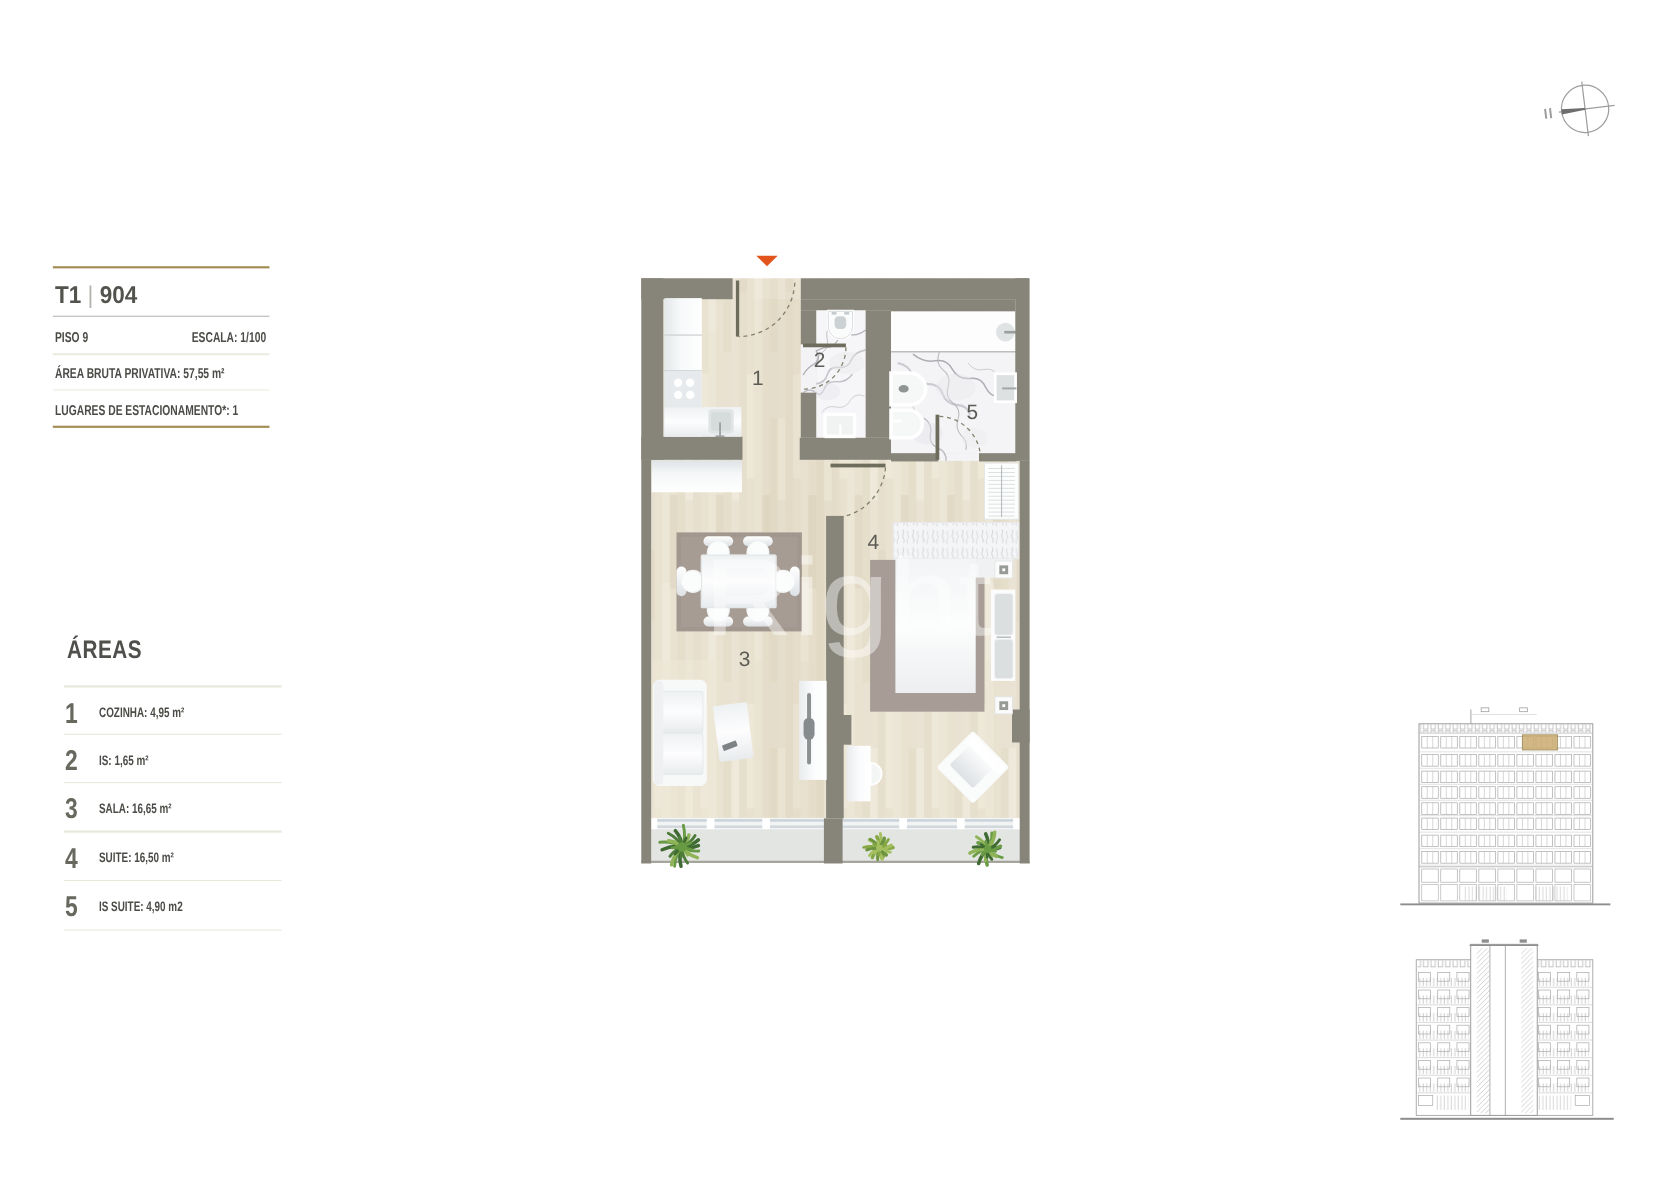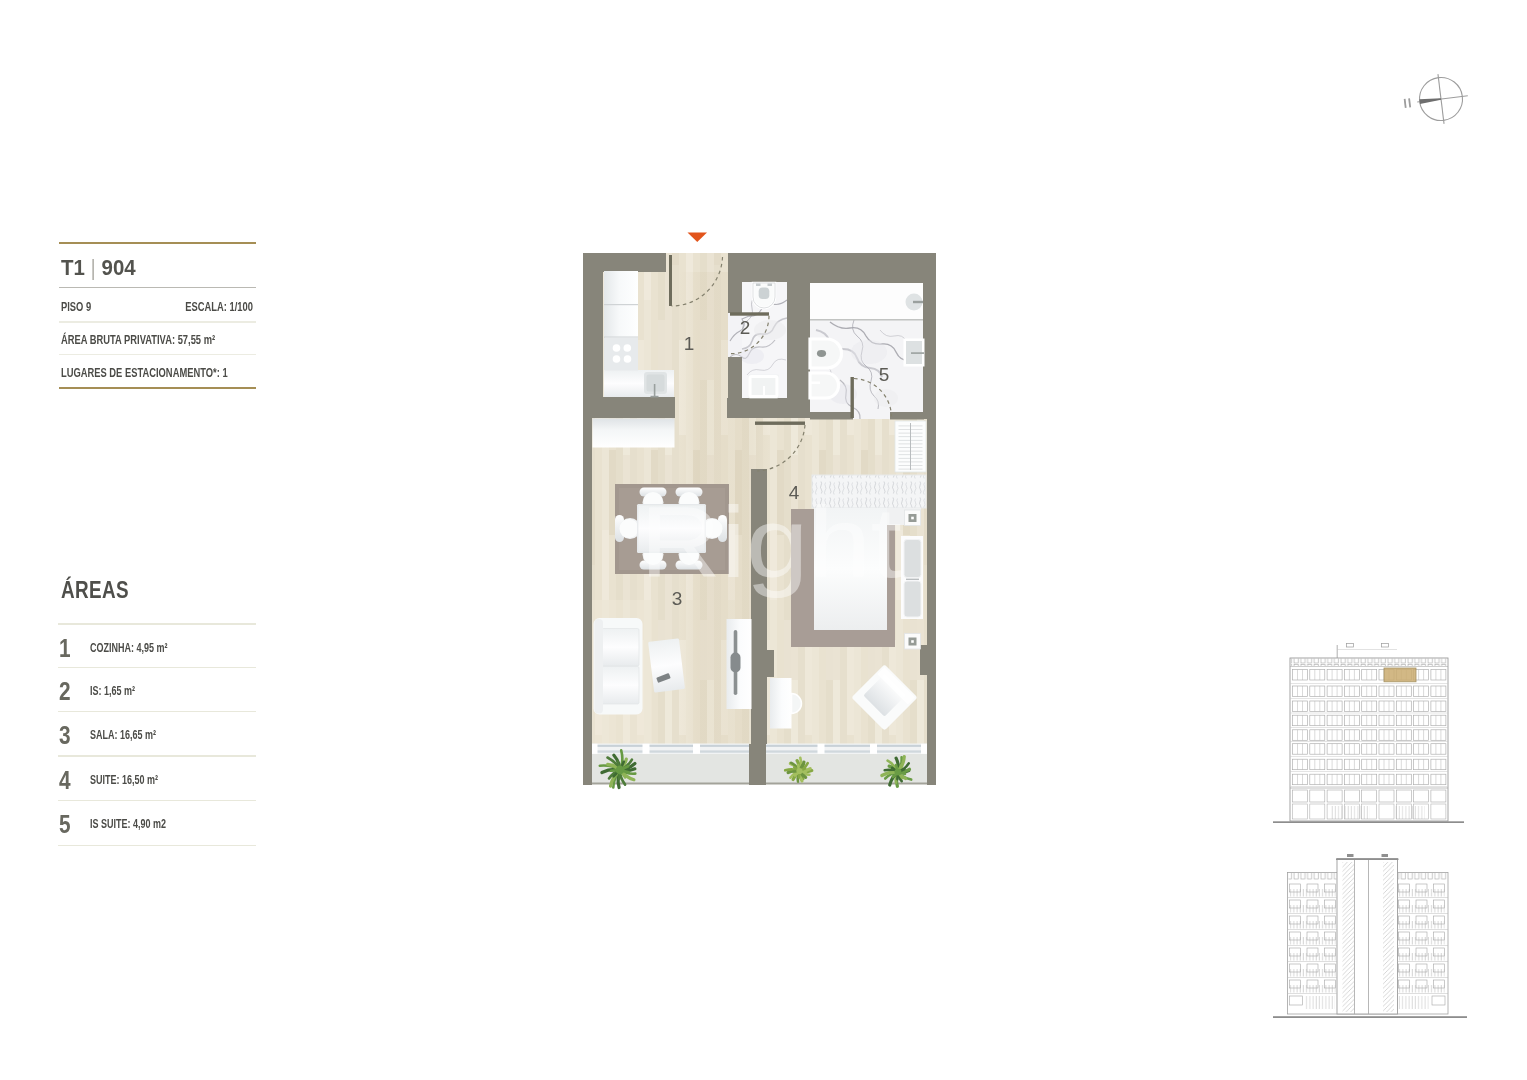--- a/index.html
+++ b/index.html
@@ -1,21 +1,21 @@
 <!DOCTYPE html>
 <html><head><meta charset="utf-8">
 <style>
  html,body{margin:0;padding:0;background:#ffffff}
  body{font-family:"Liberation Sans", sans-serif;-webkit-font-smoothing:antialiased}
  #page{position:relative;width:1527px;height:1080px;overflow:hidden;background:#ffffff}
 </style></head>
 <body>
 <div id="page">
 
-<div style="position:absolute;left:59px;top:242px;width:196.5px">
+<div style="position:absolute;left:48px;top:242px;width:196.5px">
  <div style="height:2.2px;background:#a58e55"></div>
  <div style="position:relative;height:43px">
   <div style="position:absolute;top:11px;left:2px;font-size:22px;font-weight:bold;color:#53534e;transform:scaleX(0.93);transform-origin:0 0;white-space:nowrap">T1 <span style="color:#b5b4ae;font-weight:400">|</span> 904</div>
  </div>
  <div style="height:1.2px;background:#bab9b3"></div>
  <div style="position:relative;height:33px">
   <div style="position:absolute;left:2px;top:11px;font-size:13px;font-weight:bold;color:#4b4b47;transform:scaleX(0.72);transform-origin:0 0;white-space:nowrap">PISO 9</div>
   <div style="position:absolute;right:3px;top:11px;font-size:13px;font-weight:bold;color:#4b4b47;transform:scaleX(0.72);transform-origin:100% 0;white-space:nowrap">ESCALA: 1/100</div>
  </div>
  <div style="height:1.2px;background:#ecece2"></div>

